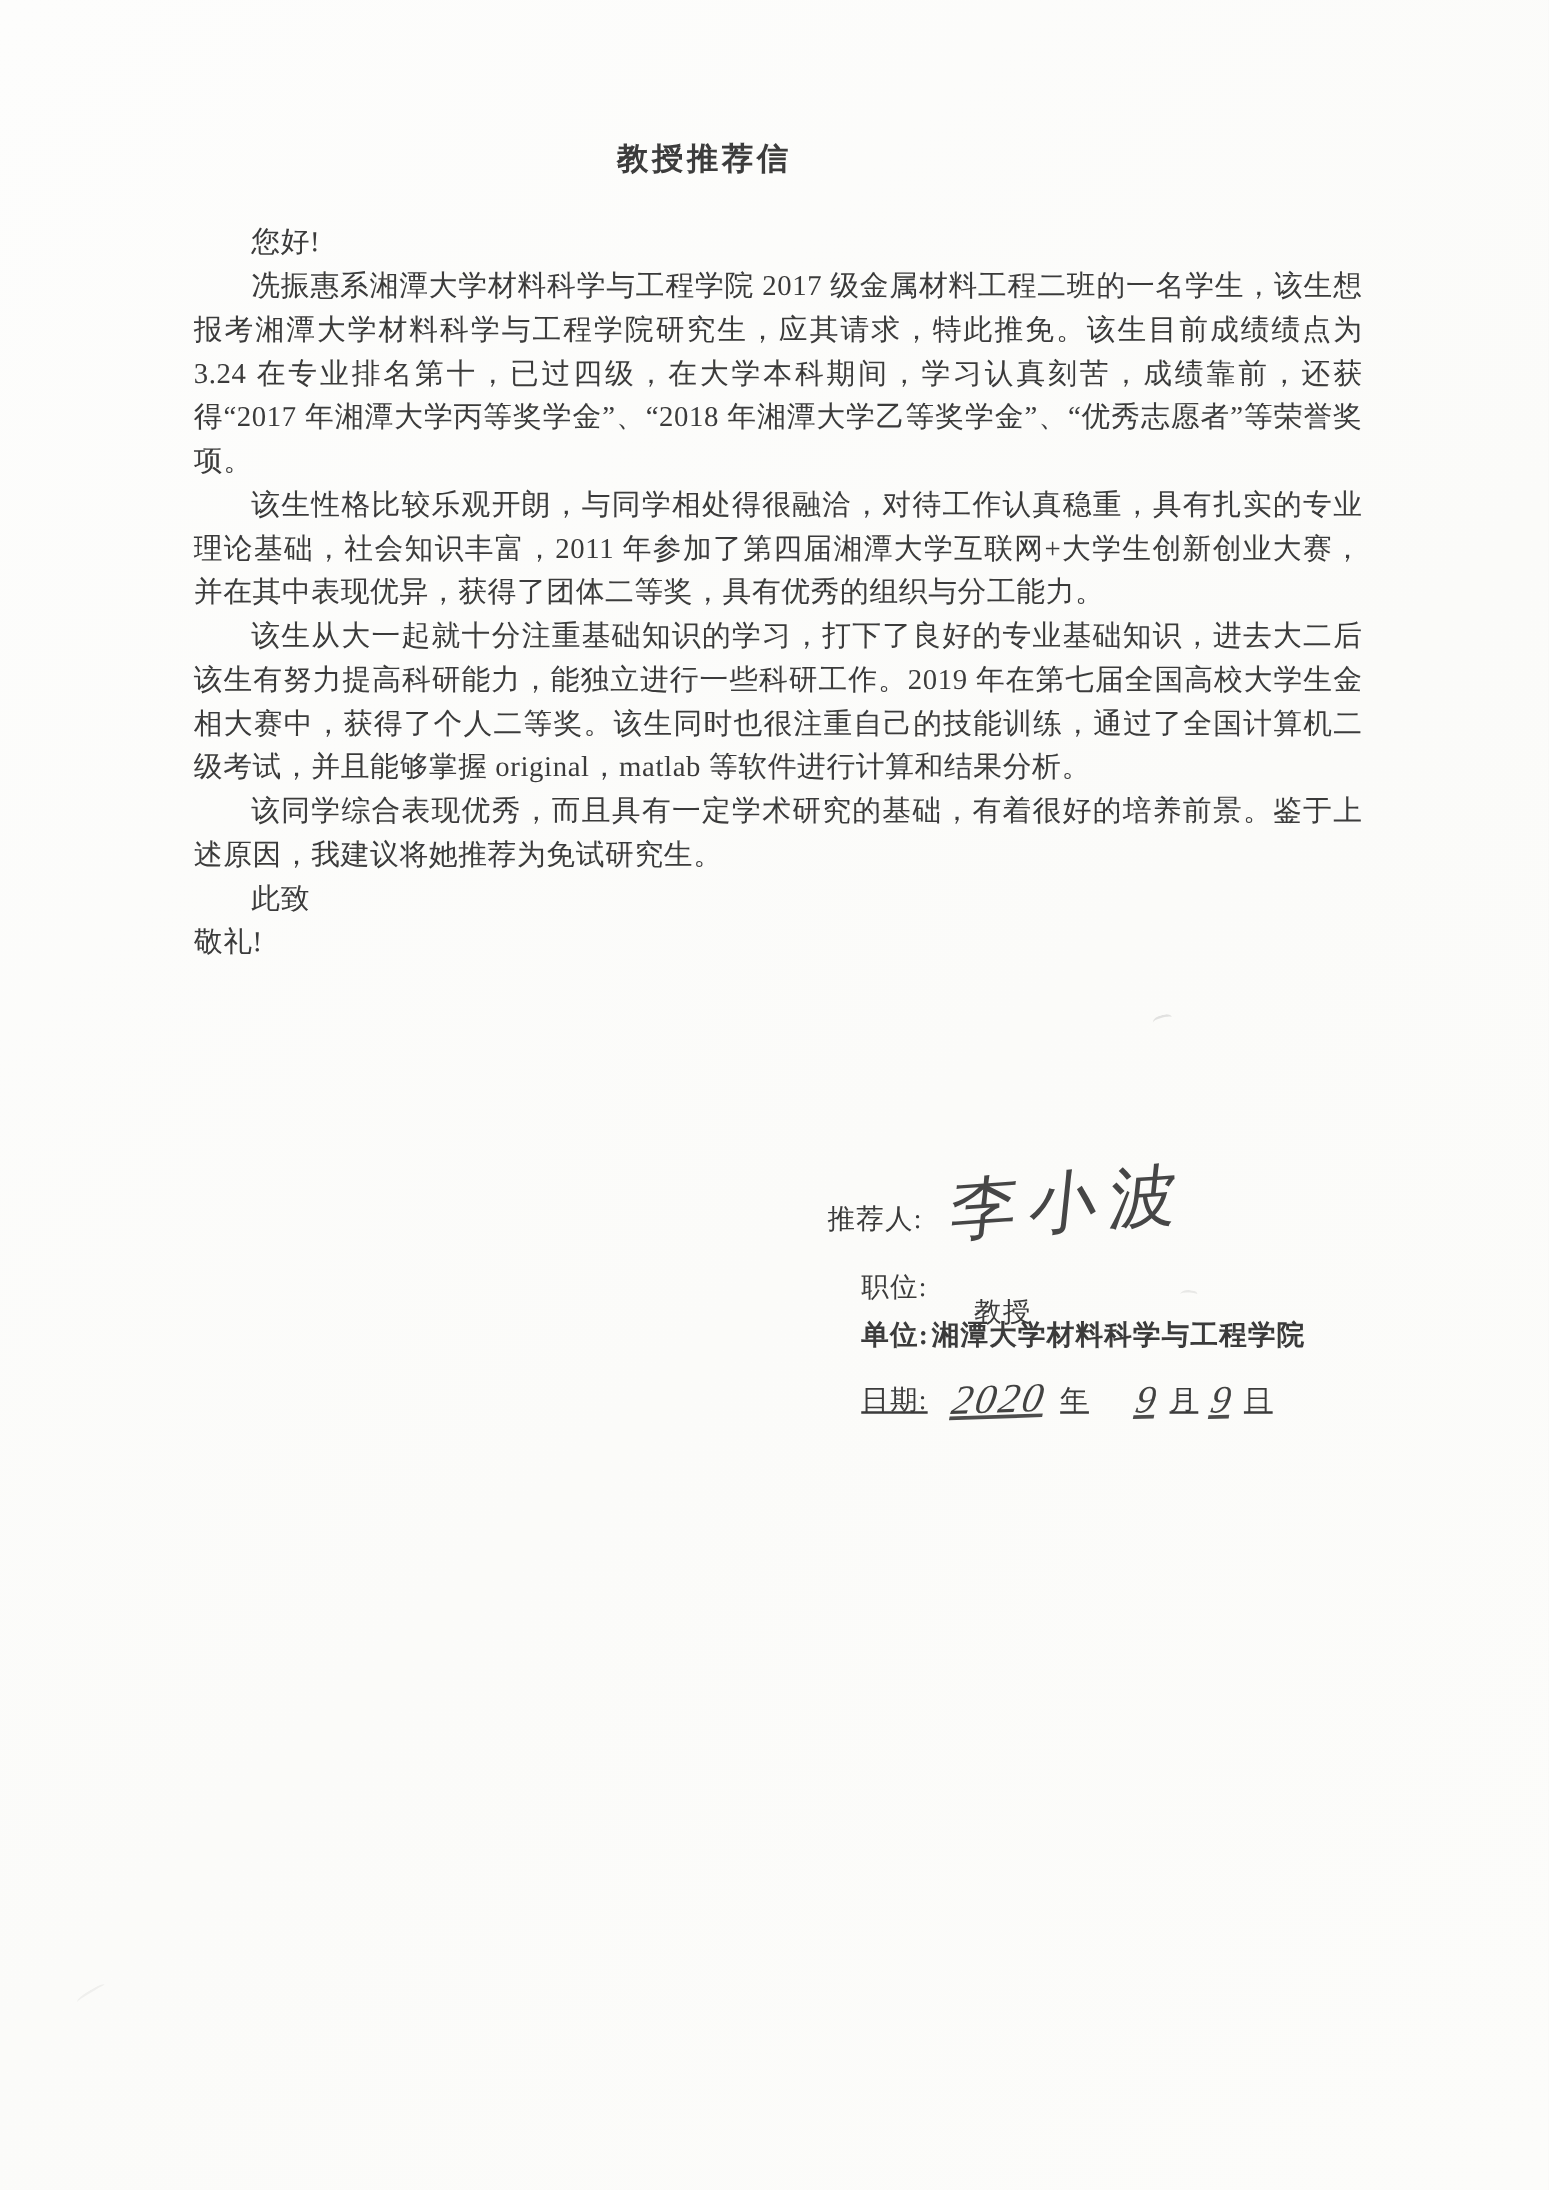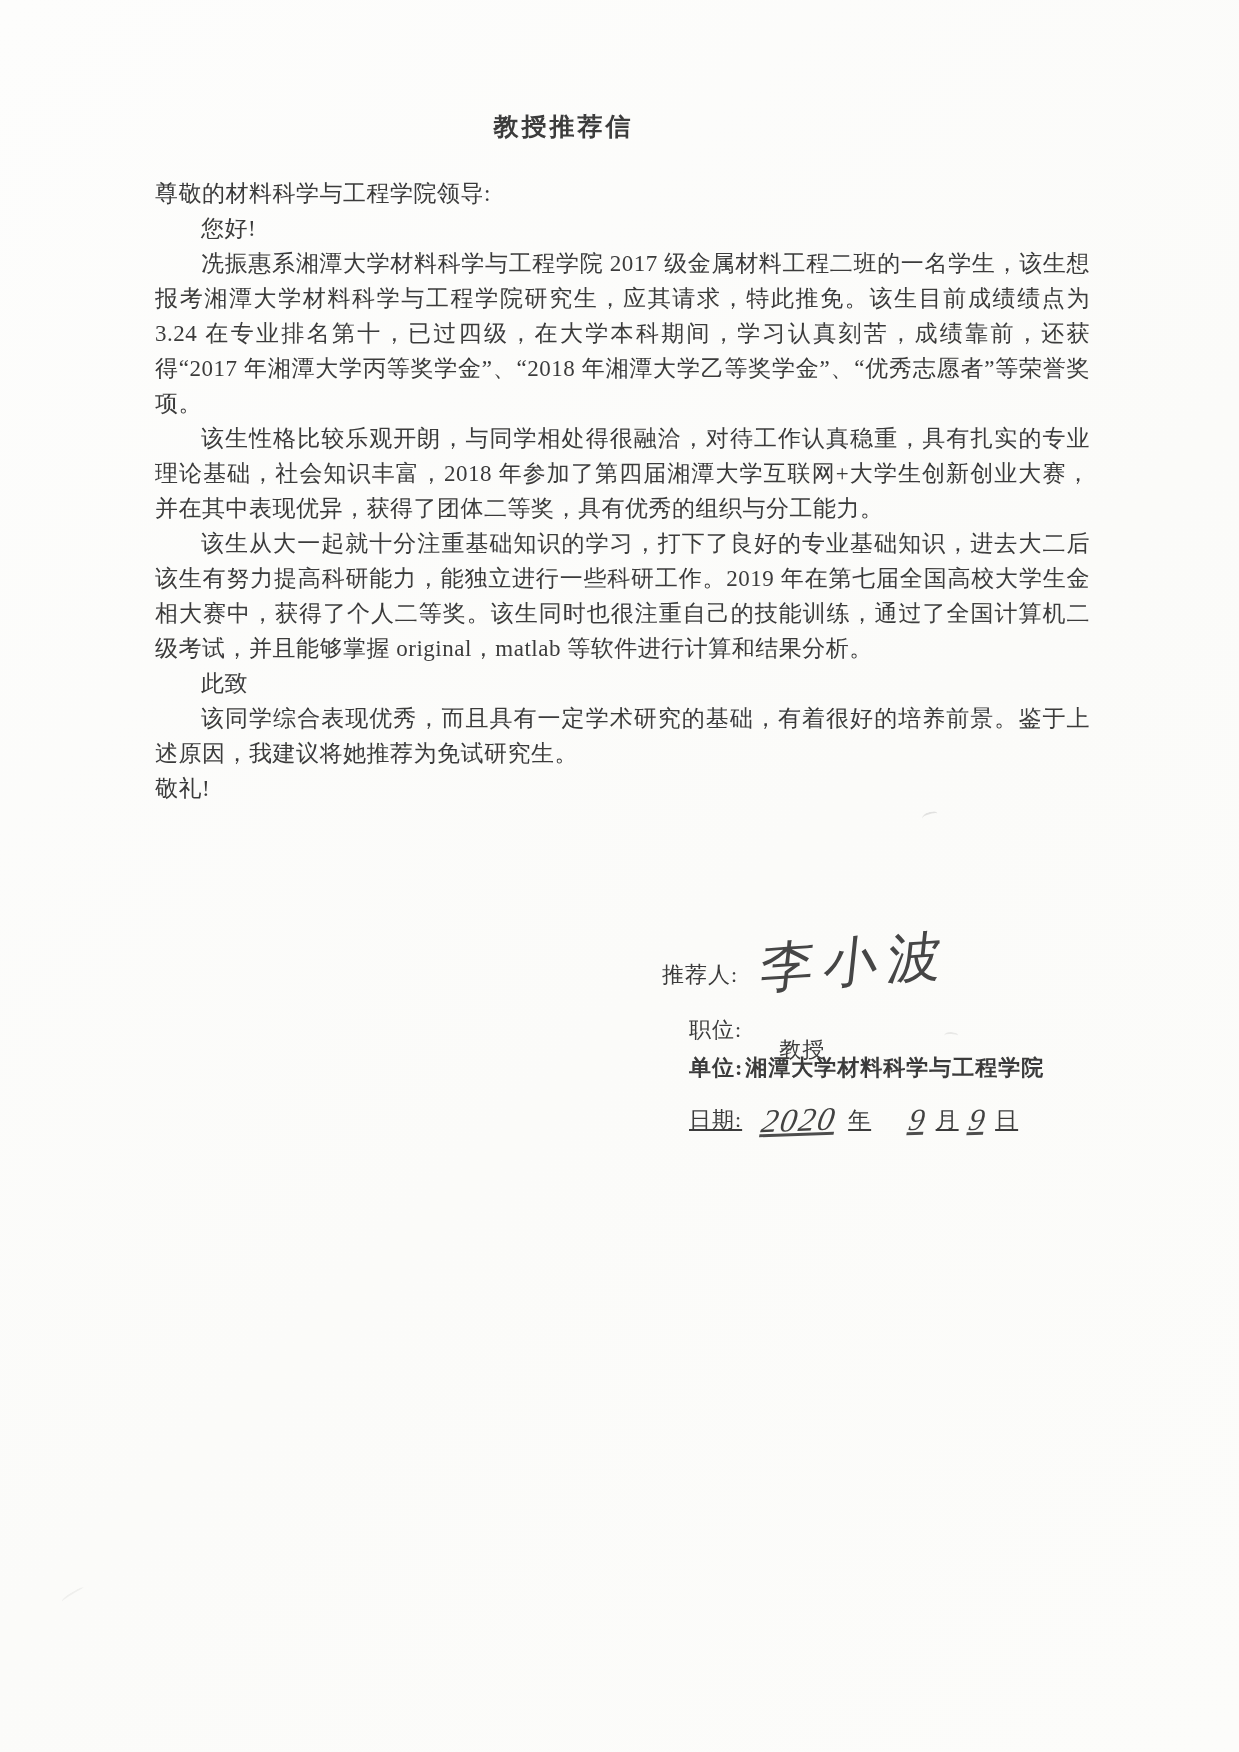--- a/index.html
+++ b/index.html
@@ -83,27 +83,26 @@
   .mark-3 { left: 60px; top: 1592px; width: 26px; height: 4px; transform: rotate(-30deg); opacity: 0.10; }
 </style>
 </head>
 <body>
 
 <div class="page">
 
   <div class="title">教授推荐信</div>
 
   <div class="letter-body">
-    <p>尊敬的材料科学与工程学院领导:</p>
     <p class="indent">您好!</p>
     <p class="indent">冼振惠系湘潭大学材料科学与工程学院 2017 级金属材料工程二班的一名学生，该生想报考湘潭大学材料科学与工程学院研究生，应其请求，特此推免。该生目前成绩绩点为 3.24 在专业排名第十，已过四级，在大学本科期间，学习认真刻苦，成绩靠前，还获得“2017 年湘潭大学丙等奖学金”、“2018 年湘潭大学乙等奖学金”、“优秀志愿者”等荣誉奖项。</p>
-    <p class="indent">该生性格比较乐观开朗，与同学相处得很融洽，对待工作认真稳重，具有扎实的专业理论基础，社会知识丰富，2018 年参加了第四届湘潭大学互联网+大学生创新创业大赛，并在其中表现优异，获得了团体二等奖，具有优秀的组织与分工能力。</p>
+    <p class="indent">该生性格比较乐观开朗，与同学相处得很融洽，对待工作认真稳重，具有扎实的专业理论基础，社会知识丰富，2011 年参加了第四届湘潭大学互联网+大学生创新创业大赛，并在其中表现优异，获得了团体二等奖，具有优秀的组织与分工能力。</p>
     <p class="indent">该生从大一起就十分注重基础知识的学习，打下了良好的专业基础知识，进去大二后该生有努力提高科研能力，能独立进行一些科研工作。2019 年在第七届全国高校大学生金相大赛中，获得了个人二等奖。该生同时也很注重自己的技能训练，通过了全国计算机二级考试，并且能够掌握 original，matlab 等软件进行计算和结果分析。</p>
+    <p class="indent">该同学综合表现优秀，而且具有一定学术研究的基础，有着很好的培养前景。鉴于上述原因，我建议将她推荐为免试研究生。</p>
     <p class="indent">此致</p>
-    <p class="indent">该同学综合表现优秀，而且具有一定学术研究的基础，有着很好的培养前景。鉴于上述原因，我建议将她推荐为免试研究生。</p>
     <p>敬礼!</p>
   </div>
 
   <div class="signature">
     <div class="sig-row sig-row-1">
       <span class="sig-label">推荐人:</span>
       <span class="handwritten-name">李小波</span>
     </div>
     <div class="sig-row sig-row-2">
       <span class="sig-label">职位:</span>

